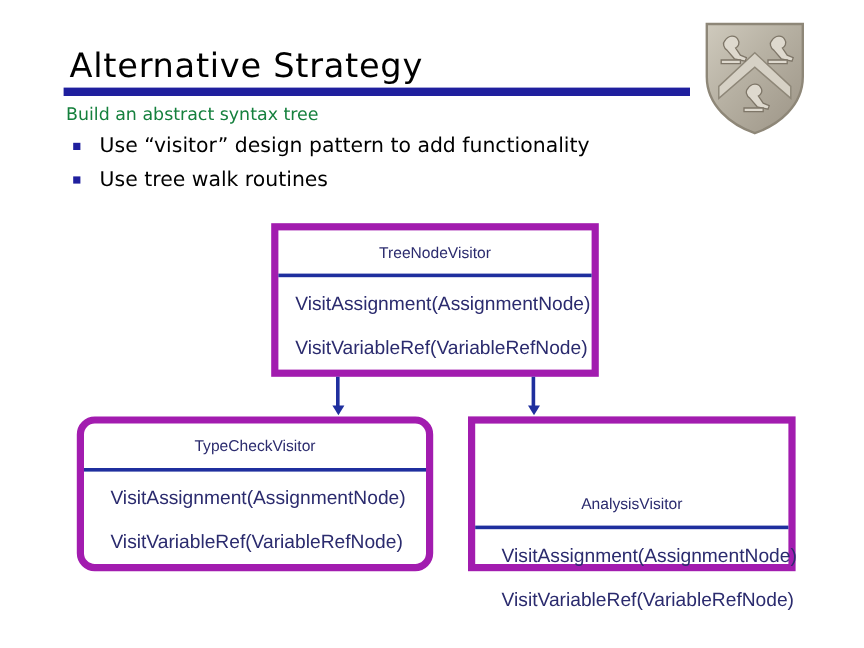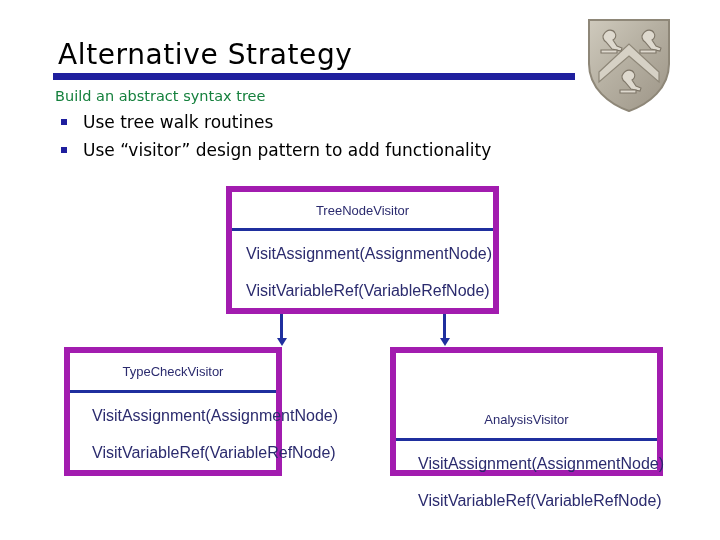--- a/index.html
+++ b/index.html
@@ -118,21 +118,21 @@
     color: #2b2b6e;
     font-size: 16px;
     white-space: nowrap;
     font-family: "Liberation Sans", sans-serif;
   }
 
   #box-root { left: 226px; top: 186px; width: 273px; height: 128px; }
   #box-root .uml-header { height: 39px; }
   #box-root .uml-body { height: 86px; padding-left: 14px; }
 
-  #box-left { left: 64px; top: 347px; width: 218px; height: 129px; }
+  #box-left { left: 64px; top: 347px; width: 297px; height: 129px; border-radius: 15px; }
   #box-left .uml-header { height: 40px; }
   #box-left .uml-body { height: 86px; }
 
   #box-right { left: 390px; top: 347px; width: 273px; height: 129px; }
   #box-right .uml-header { height: 40px; margin-top: 48px; }
   #box-right .uml-body { height: 86px; }
 
   
   .connector { position: absolute; }
   .conn-line {
@@ -180,25 +180,25 @@
         <path d="M37 74 h16 v3 h-16 Z"></path>
       </g>
     </svg>
   </div>
 
   <div class="lead-line">Build an abstract syntax tree</div>
 
   <div class="bullet-list">
     <div class="bullet-row">
       <span class="bullet-mark"></span>
-      <span class="bullet-text">Use tree walk routines</span>
+      <span class="bullet-text">Use “visitor” design pattern to add functionality</span>
     </div>
     <div class="bullet-row">
       <span class="bullet-mark"></span>
-      <span class="bullet-text">Use “visitor” design pattern to add functionality</span>
+      <span class="bullet-text">Use tree walk routines</span>
     </div>
   </div>
 
   <div class="uml-box" id="box-root">
     <div class="uml-header">TreeNodeVisitor</div>
     <div class="uml-body">
       <div class="uml-method">VisitAssignment(AssignmentNode)</div>
       <div class="uml-method">VisitVariableRef(VariableRefNode)</div>
     </div>
   </div>

